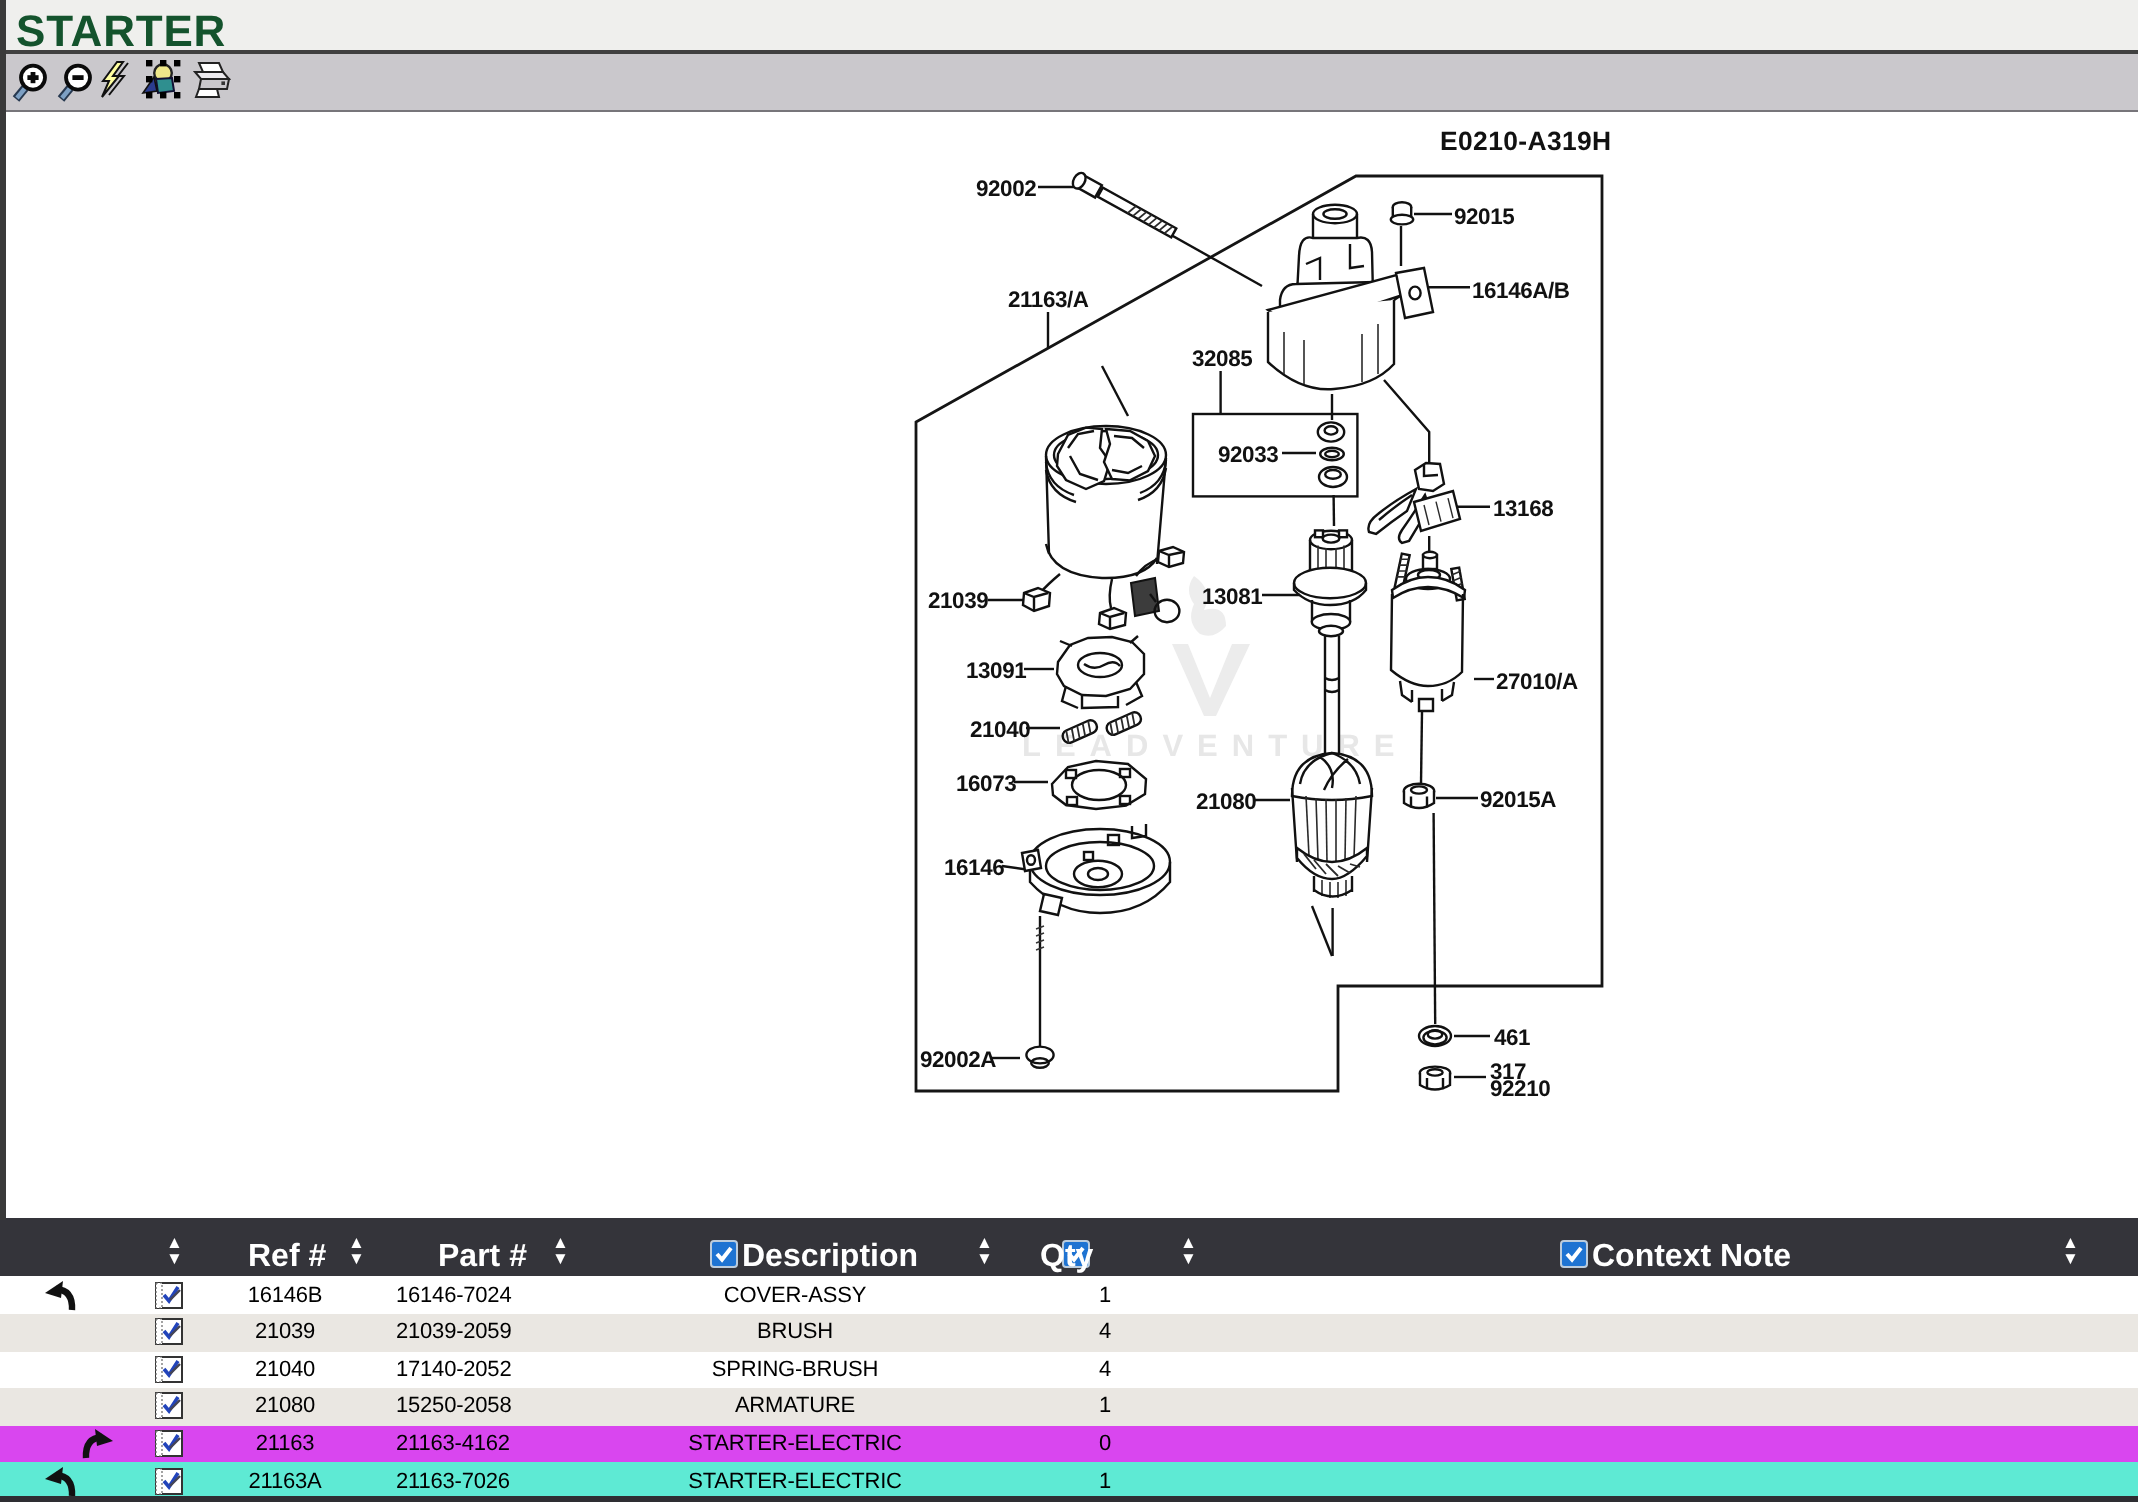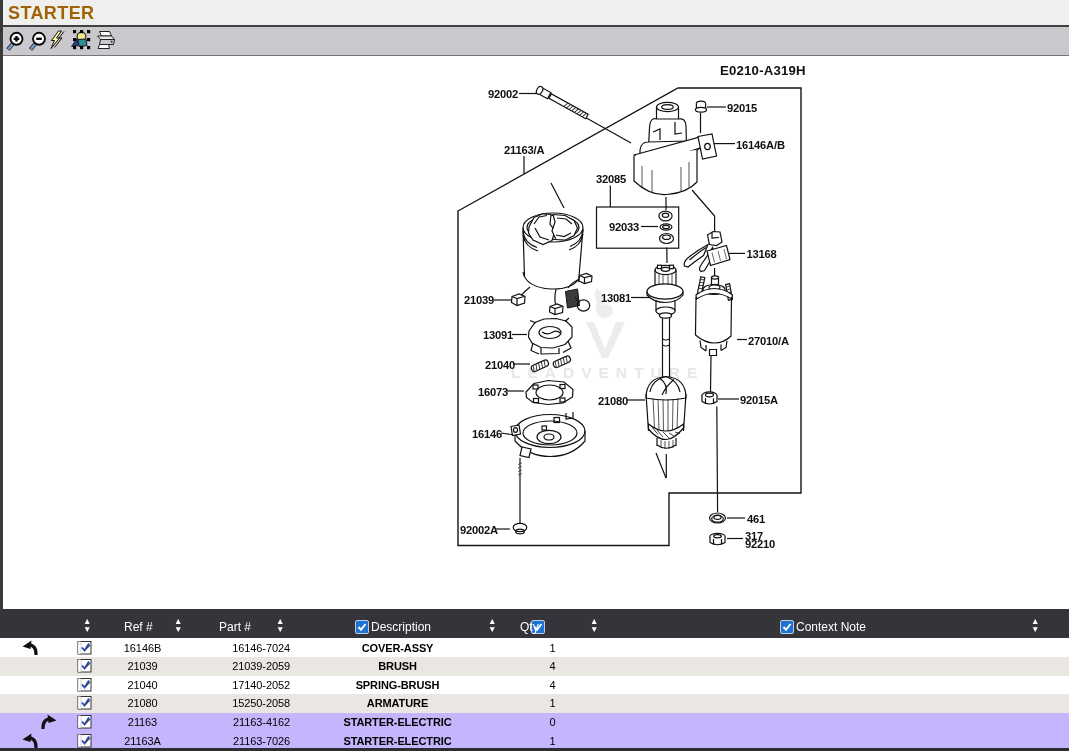--- a/index.html
+++ b/index.html
@@ -1,34 +1,34 @@
 <!DOCTYPE html>
 <html><head>
 <meta charset="utf-8">
 <style>
   html,body{margin:0;padding:0;}
   body{width:1069px;height:751px;position:relative;overflow:hidden;background:#fff;
        font-family:"Liberation Sans", sans-serif;}
   .abs{position:absolute;}
   #titlebar{left:0;top:0;width:1069px;height:25px;background:#efefed;}
-  #title{left:8px;top:3px;font-size:18px;font-weight:bold;color:#a16207;letter-spacing:.4px;}
+  #title{left:8px;top:3px;font-size:22px;font-weight:bold;color:#14532d;letter-spacing:.4px;}
   #div1{left:0;top:25px;width:1069px;height:2px;background:#404040;}
   #toolbar{left:0;top:27px;width:1069px;height:27.5px;background:#cac8cc;border-bottom:1.5px solid #77757a;}
   #leftedge{left:0;top:0;width:2.5px;height:610px;background:#3a3a3a;z-index:5;}
   
   #thead{left:0;top:608.5px;width:1069px;height:29.9px;background:#34343a;color:#fff;}
-  .hlbl{position:absolute;top:11.5px;font-size:12px;font-weight:normal;white-space:nowrap;}
+  .hlbl{position:absolute;top:11.5px;font-size:16px;font-weight:bold;white-space:nowrap;}
   .sort{position:absolute;top:9.5px;font-size:8.5px;line-height:7.5px;text-align:center;color:#fff;font-family:"Liberation Sans",sans-serif;}
   .hcb{position:absolute;top:11px;width:12px;height:12px;background:#1e73d2;border:1px solid #bcd;border-radius:2px;}
   .hcb svg{position:absolute;left:0;top:0;}
   .row{position:absolute;left:0;width:1069px;height:18.6px;font-size:11px;letter-spacing:-.1px;color:#000;}
   .row .c{position:absolute;top:3.2px;white-space:nowrap;}
   .ref{left:100px;width:85px;text-align:center;}
-  .part{left:180px;width:110px;text-align:right;}
-  .desc{left:290px;width:215px;text-align:center;font-weight:bold;}
+  .part{left:198px;width:110px;text-align:left;}
+  .desc{left:290px;width:215px;text-align:center;}
   .qty{left:505px;width:95px;text-align:center;}
   .note{left:615px;width:420px;text-align:center;font-size:11px;}
   .icb{position:absolute;left:77px;top:2.2px;}
   .undo{position:absolute;left:21px;top:2px;}
   .redo{position:absolute;left:38px;top:1px;}
   #botbar{left:0;top:748.4px;width:1069px;height:2.6px;background:#2e2e32;}
 </style>
 </head>
 <body>
 
@@ -488,37 +488,37 @@
         <rect x="1" y="0.5" width="13" height="12.5" fill="#fff" stroke="#333" stroke-width="1"></rect>
         <rect x="1" y="0.5" width="3" height="12.5" fill="#fff" stroke="#666" stroke-width=".6" stroke-dasharray="1,1"></rect>
         <path d="M5,6.5 L7.5,9.5 L12,2.5" stroke="#2244bb" stroke-width="1.8" fill="none"></path>
         <path d="M8,9 L13,4" stroke="#445" stroke-width="1.2"></path>
       </svg></span>
   <span class="c ref">21080</span>
     <span class="c part">15250-2058</span>
     <span class="c desc">ARMATURE</span>
     <span class="c qty">1</span>
 </div>
-<div class="row" style="top:712.8px;background:#c4b5fd">
+<div class="row" style="top:712.8px;background:#d946ef">
   <svg class="redo" width="20" height="17">
       <path d="M18.5,6.5 L9.5,0.5 L10.5,9 Z" fill="#111"></path>
       <path d="M13,4.5 Q4.5,5 5,15" stroke="#111" stroke-width="3.2" fill="none"></path>
     </svg>
   <span class="icb"><svg width="15" height="14">
         <rect x="1" y="0.5" width="13" height="12.5" fill="#fff" stroke="#333" stroke-width="1"></rect>
         <rect x="1" y="0.5" width="3" height="12.5" fill="#fff" stroke="#666" stroke-width=".6" stroke-dasharray="1,1"></rect>
         <path d="M5,6.5 L7.5,9.5 L12,2.5" stroke="#2244bb" stroke-width="1.8" fill="none"></path>
         <path d="M8,9 L13,4" stroke="#445" stroke-width="1.2"></path>
       </svg></span>
   <span class="c ref">21163</span>
     <span class="c part">21163-4162</span>
     <span class="c desc">STARTER-ELECTRIC</span>
     <span class="c qty">0</span>
 </div>
-<div class="row" style="top:731.4px;height:17px;background:#c4b5fd">
+<div class="row" style="top:731.4px;height:17px;background:#5eead4">
   <svg class="undo" width="20" height="17">
       <path d="M1.5,6.5 L10.5,0.5 L9.5,9 Z" fill="#111"></path>
       <path d="M7,4.5 Q15.5,5 15,15" stroke="#111" stroke-width="3.2" fill="none"></path>
     </svg>
   <span class="icb"><svg width="15" height="14">
         <rect x="1" y="0.5" width="13" height="12.5" fill="#fff" stroke="#333" stroke-width="1"></rect>
         <rect x="1" y="0.5" width="3" height="12.5" fill="#fff" stroke="#666" stroke-width=".6" stroke-dasharray="1,1"></rect>
         <path d="M5,6.5 L7.5,9.5 L12,2.5" stroke="#2244bb" stroke-width="1.8" fill="none"></path>
         <path d="M8,9 L13,4" stroke="#445" stroke-width="1.2"></path>
       </svg></span>

